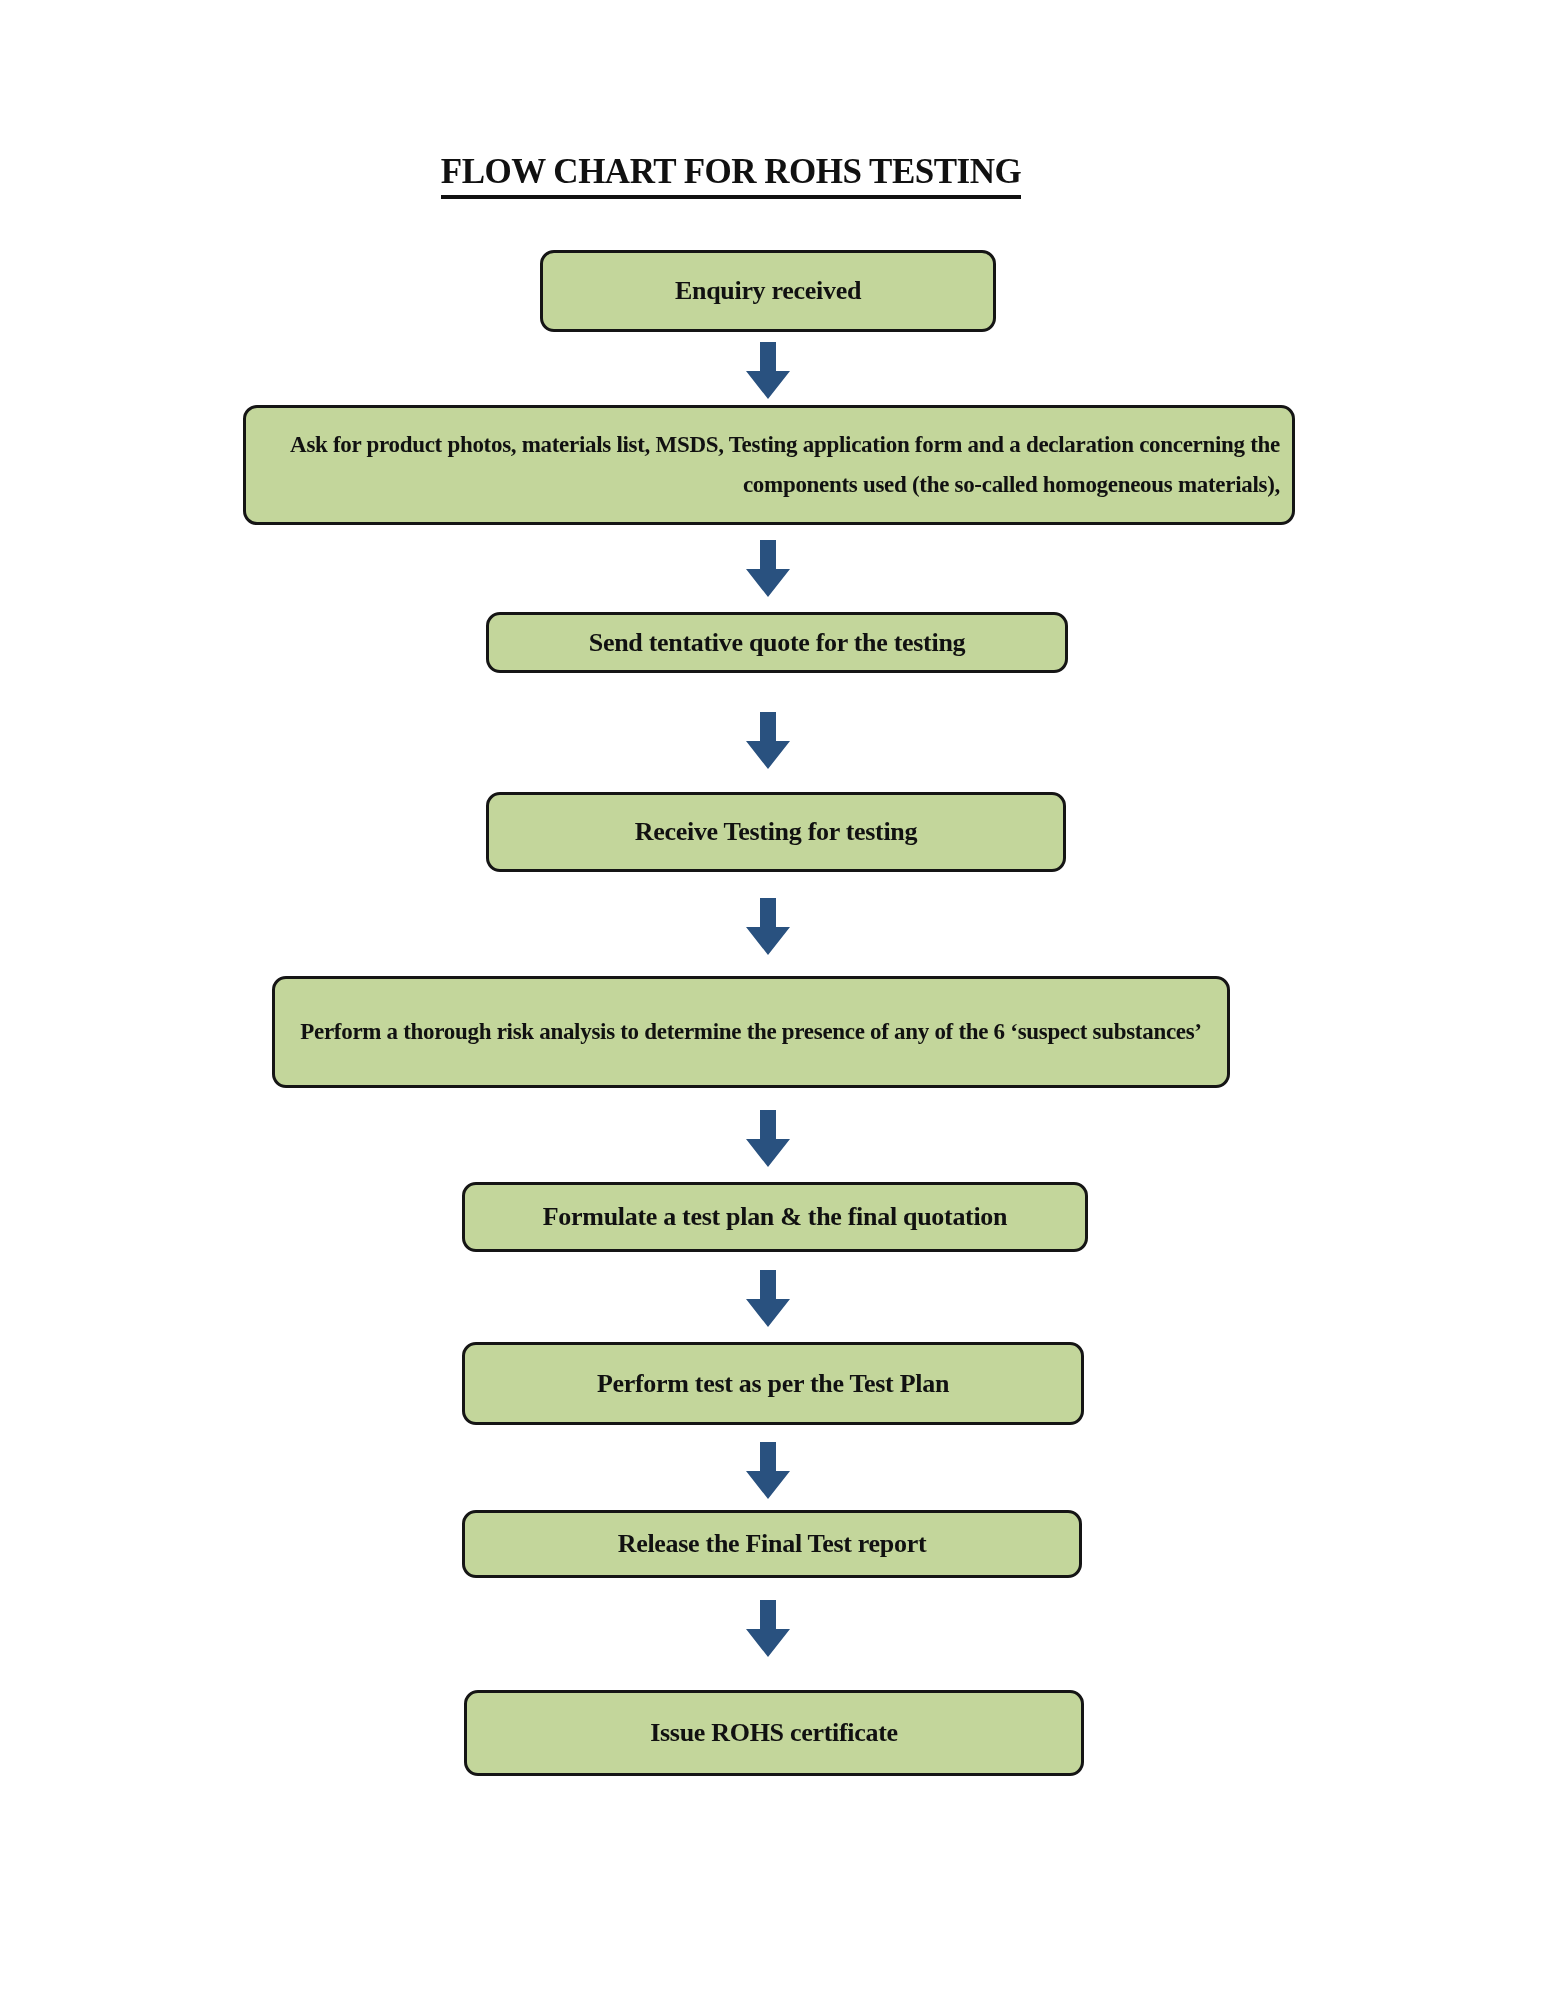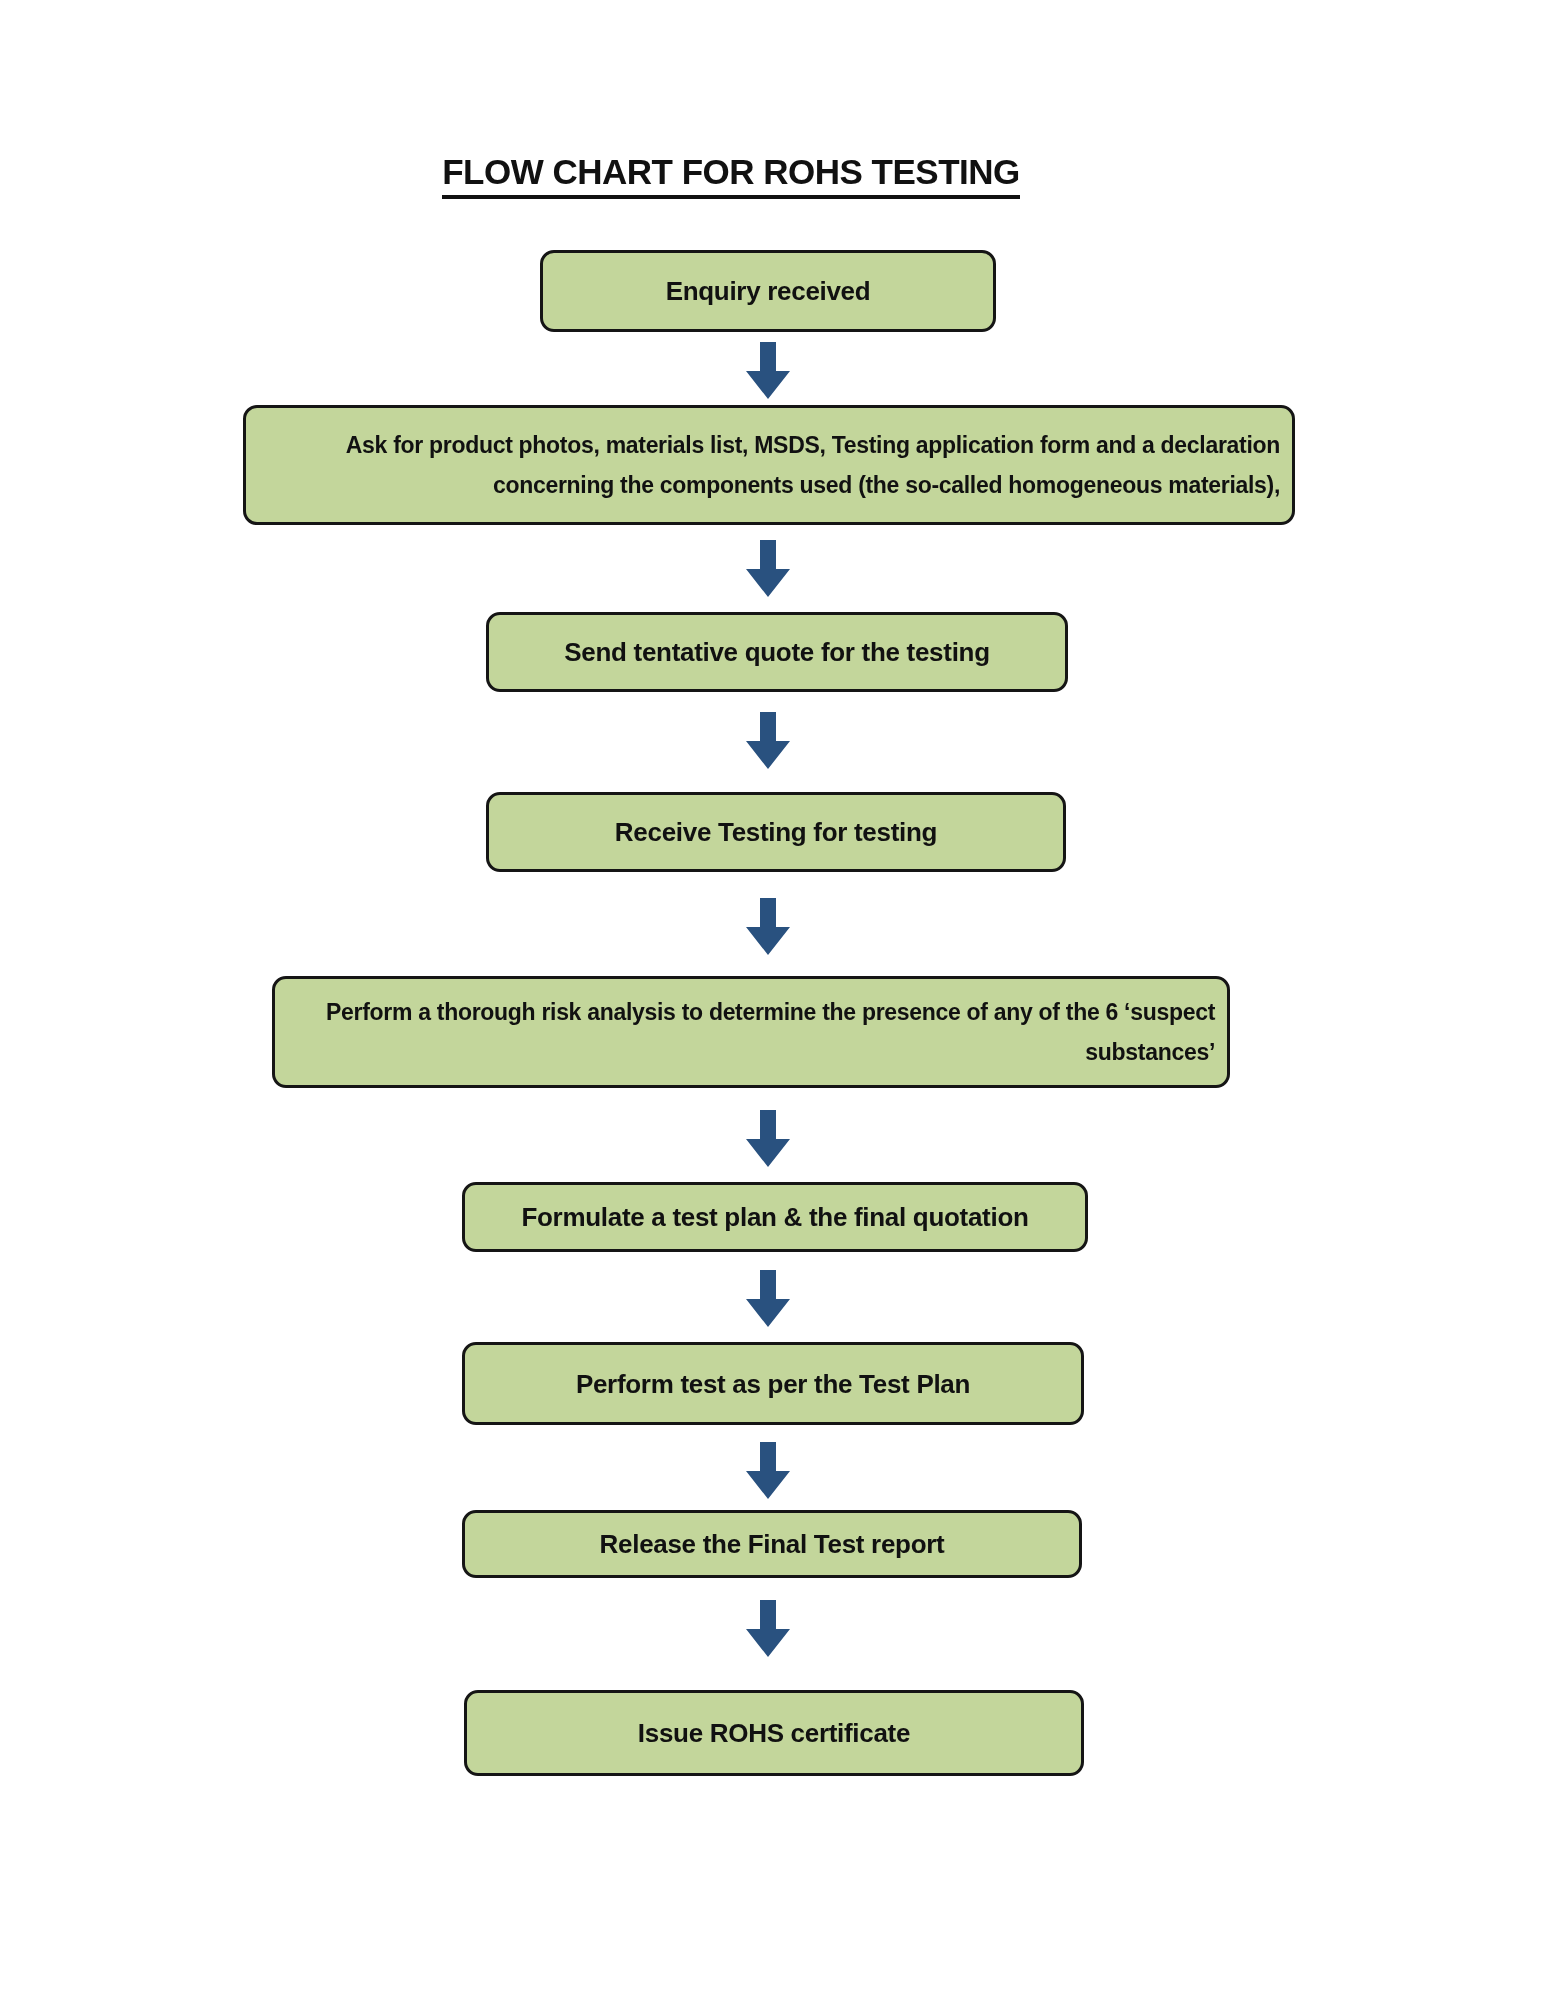--- a/index.html
+++ b/index.html
@@ -1,21 +1,21 @@
 <!DOCTYPE html>
 <html style="--page-bg: #ffffff; --box-fill: #c3d69b; --box-border: #151515; --arrow: #29517f; --text: #111111;"><head>
 <meta charset="utf-8">
 <style>
   html, body { margin: 0; padding: 0; }
   .canvas {
     position: relative;
     width: 1545px;
     height: 2000px;
     background: var(--page-bg, #ffffff);
-    font-family: Liberation Sans, sans-serif;
+    font-family: Liberation Serif, serif;
     overflow: hidden;
   }
   .chart-title-wrap {
     position: absolute;
     left: 331px;
     top: 152px;
     width: 800px;
     text-align: center;
   }
   .chart-title {
@@ -81,21 +81,21 @@
   <div class="node node--wide" style="left:243px; top:405px; width:1052px; height:120px">
     <span>Ask for product photos, materials list, MSDS, Testing application form and a declaration concerning the components used (the so-called homogeneous materials),</span>
   </div>
 
   <div class="arrow" style="left:745px; top:540px">
     <svg width="46" height="57" viewBox="0 0 46 57">
         <path d="M15 0 H31 V29 H45 L23 57 L1 29 H15 Z"></path>
       </svg>
   </div>
 
-  <div class="node" style="left:486px; top:612px; width:582px; height:80px">
+  <div class="node" style="left:486px; top:612px; width:582px; height:61px">
     <span>Send tentative quote for the testing</span>
   </div>
 
   <div class="arrow" style="left:745px; top:712px">
     <svg width="46" height="57" viewBox="0 0 46 57">
         <path d="M15 0 H31 V29 H45 L23 57 L1 29 H15 Z"></path>
       </svg>
   </div>
 
   <div class="node" style="left:486px; top:792px; width:580px; height:80px">

